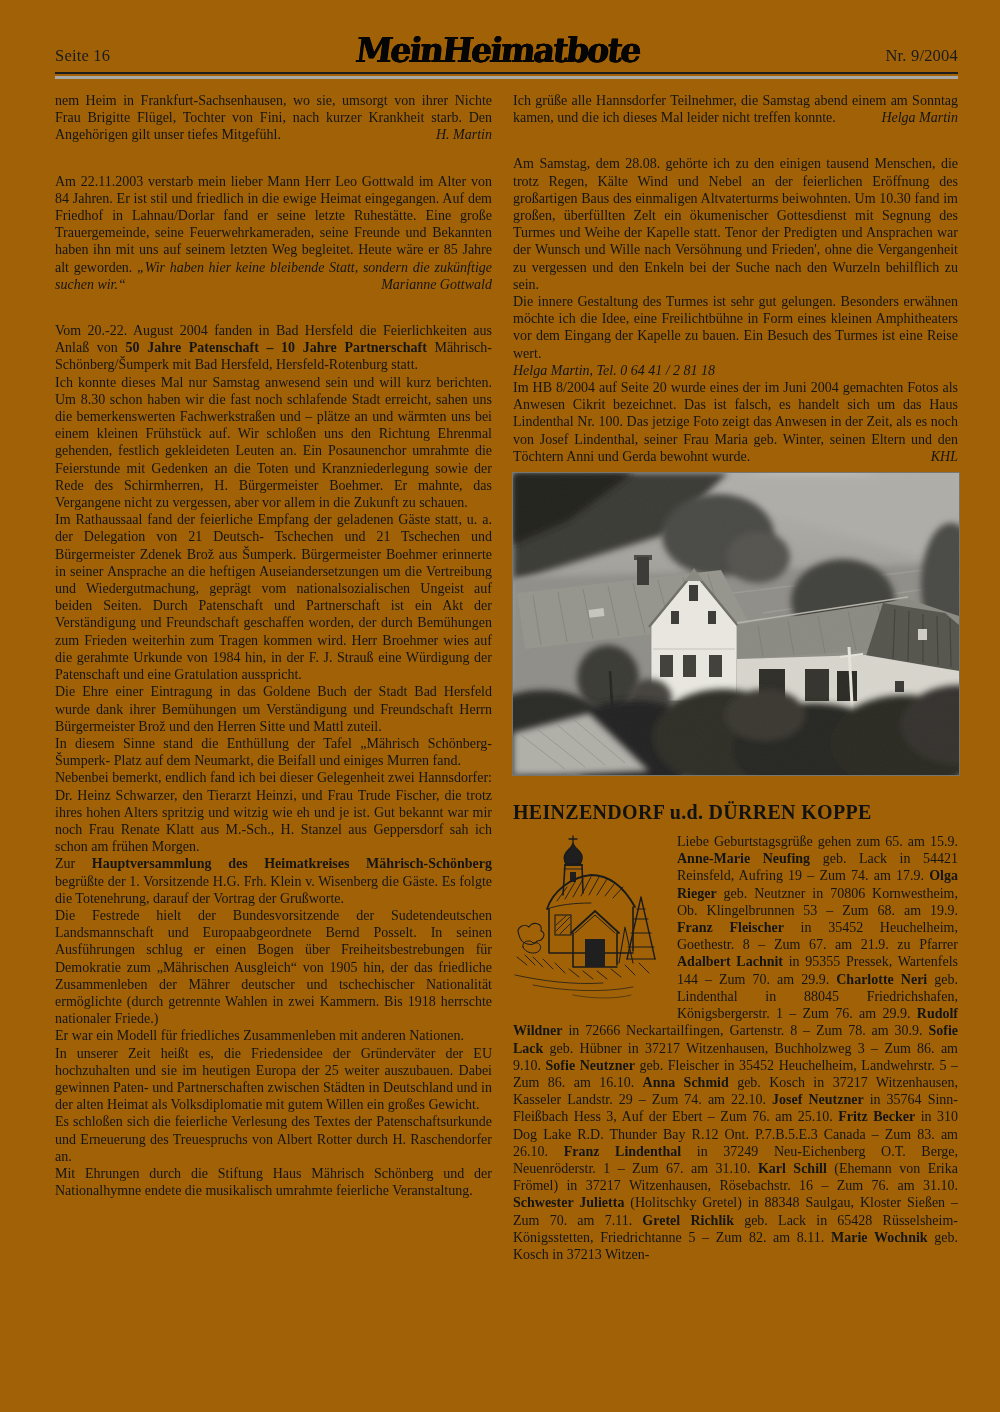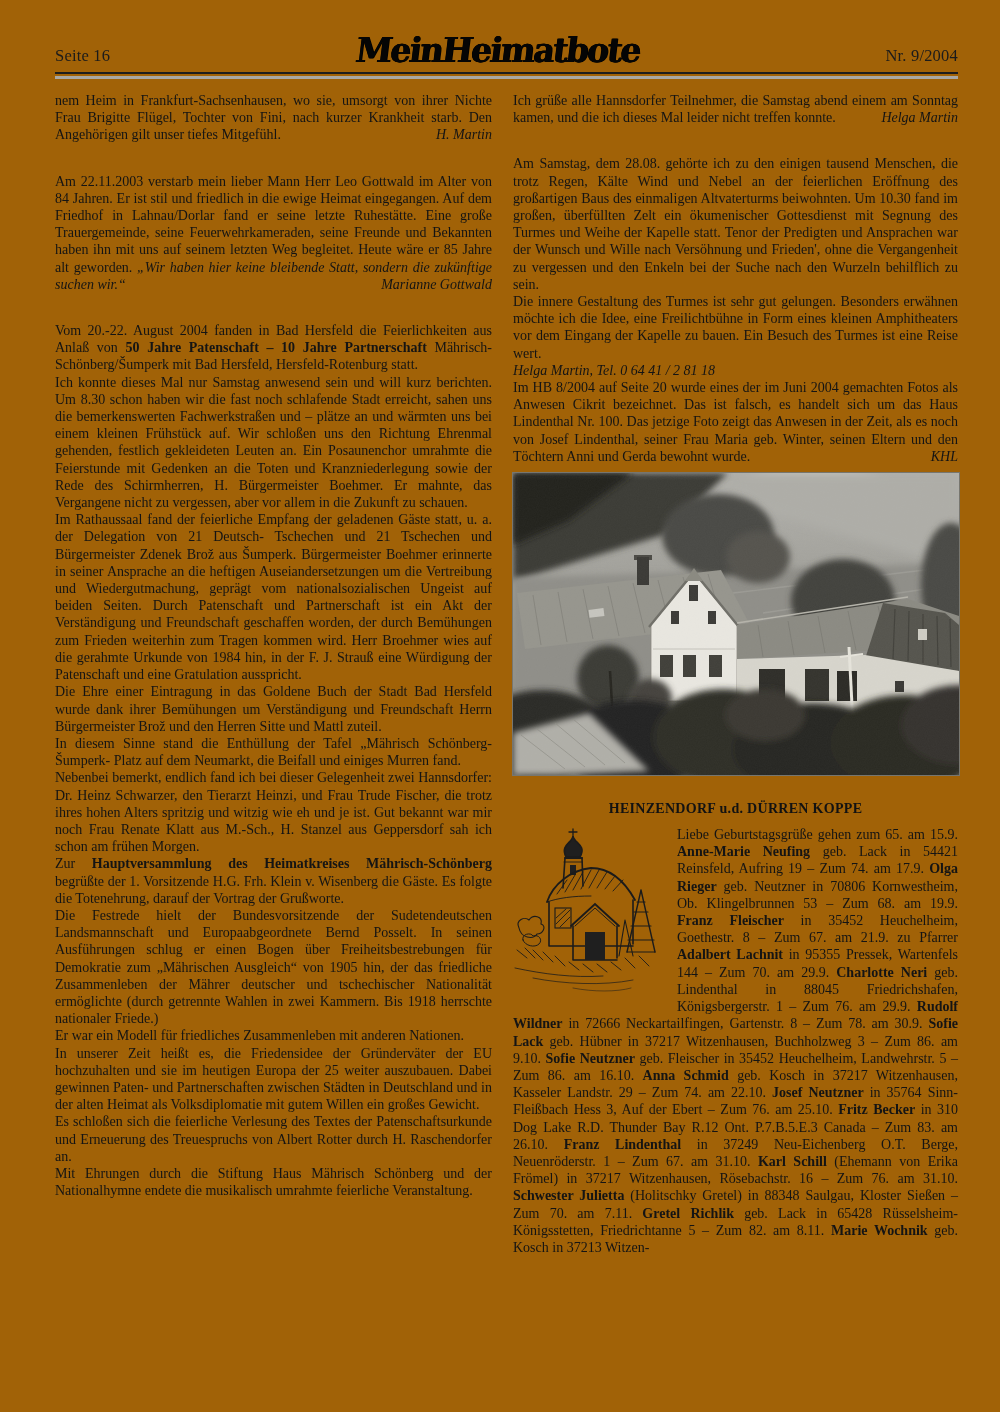--- a/index.html
+++ b/index.html
@@ -63,21 +63,21 @@
   
   .photo{
     width:446px;height:302px;
     margin:8px 0 0 0;
     background:#9a9995;
     outline:1px solid #77766f;
   }
   .photo svg{display:block;width:446px;height:302px;}
   
   .hz-title{
-    text-align:center;font-weight:bold;font-size:14px;
+    font-weight:bold;font-size:20px;
     letter-spacing:.3px;
     margin:26px 0 9px 0;color:#121212;
   }
   .church{
     float:left;
     width:152px;height:172px;
     margin:2px 12px 2px 0;
   }
   .church svg{display:block;width:152px;height:172px;}
 </style>

